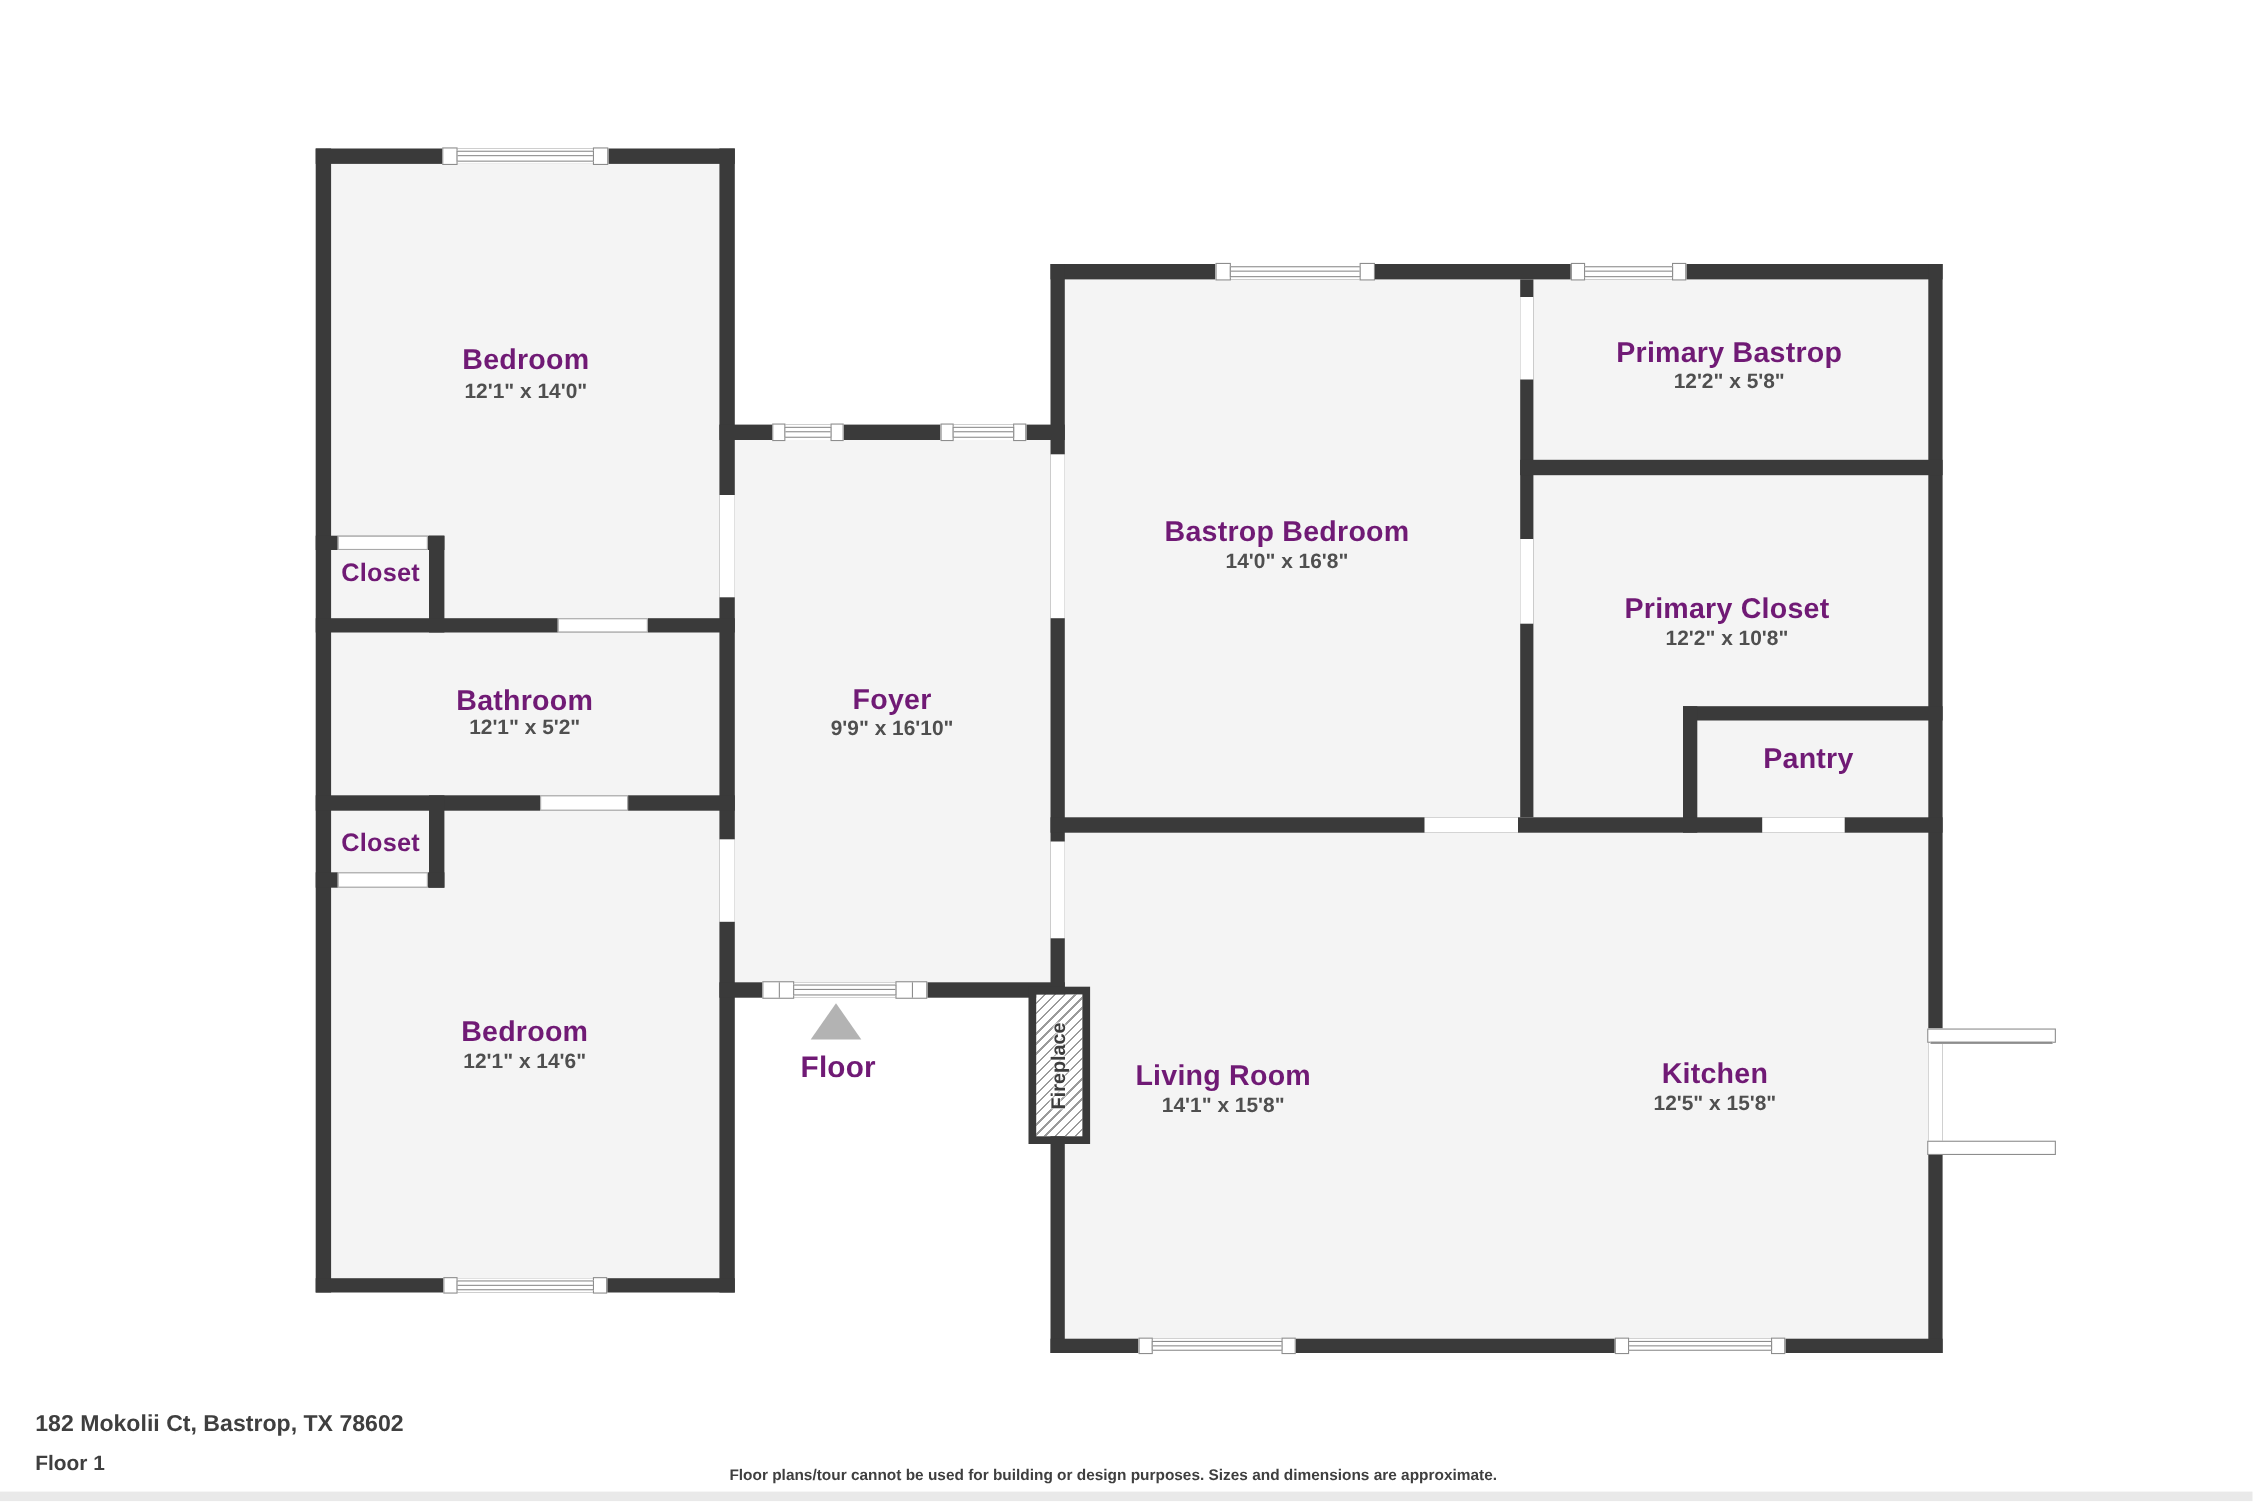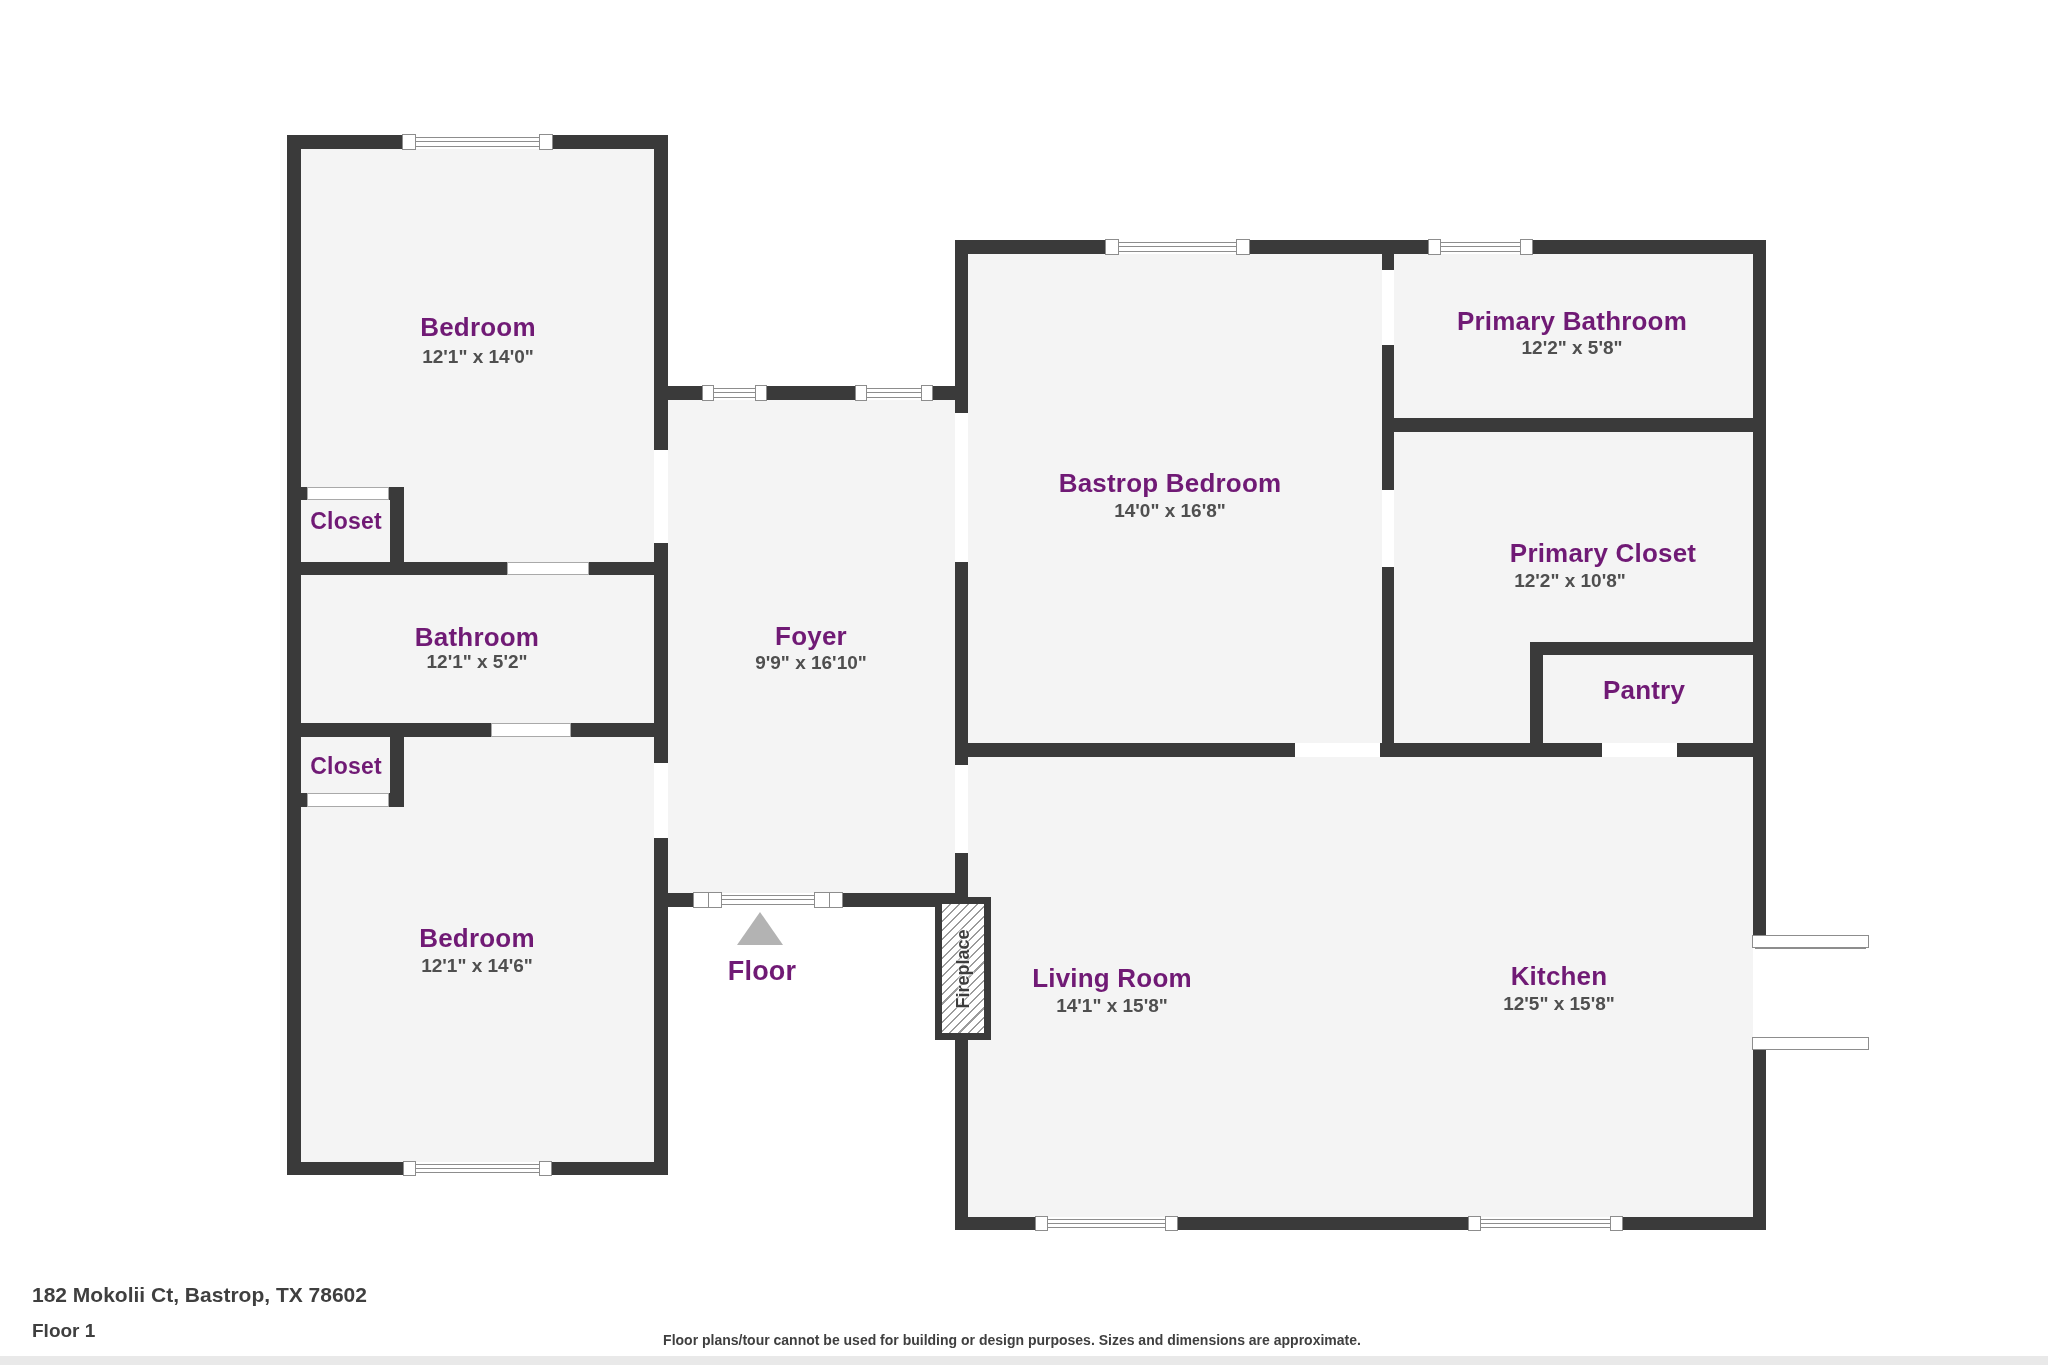--- a/index.html
+++ b/index.html
@@ -152,24 +152,24 @@
   <div class="room-dims" style="left:477px;top:966px;">12'1" x 14'6"</div>
 
   <div class="room-label" style="left:811px;top:636px;">Foyer</div>
   <div class="room-dims" style="left:811px;top:663px;">9'9" x 16'10"</div>
 
   <div class="room-label entry-label" style="left:762px;top:971px;">Floor</div>
 
   <div class="room-label" style="left:1170px;top:483px;">Bastrop Bedroom</div>
   <div class="room-dims" style="left:1170px;top:511px;">14'0" x 16'8"</div>
 
-  <div class="room-label" style="left:1572px;top:321px;">Primary Bathroom</div>
+  <div class="room-label" style="left:1572px;top:321px;">Primary Bastrop</div>
   <div class="room-dims" style="left:1572px;top:348px;">12'2" x 5'8"</div>
 
-  <div class="room-label" style="left:1570px;top:553px;margin-left:33px;">Primary Closet</div>
+  <div class="room-label" style="left:1570px;top:553px;">Primary Closet</div>
   <div class="room-dims" style="left:1570px;top:581px;">12'2" x 10'8"</div>
 
   <div class="room-label" style="left:1644px;top:690px;">Pantry</div>
 
   <div class="room-label" style="left:1112px;top:978px;">Living Room</div>
   <div class="room-dims" style="left:1112px;top:1006px;">14'1" x 15'8"</div>
 
   <div class="room-label" style="left:1559px;top:976px;">Kitchen</div>
   <div class="room-dims" style="left:1559px;top:1004px;">12'5" x 15'8"</div>
 

